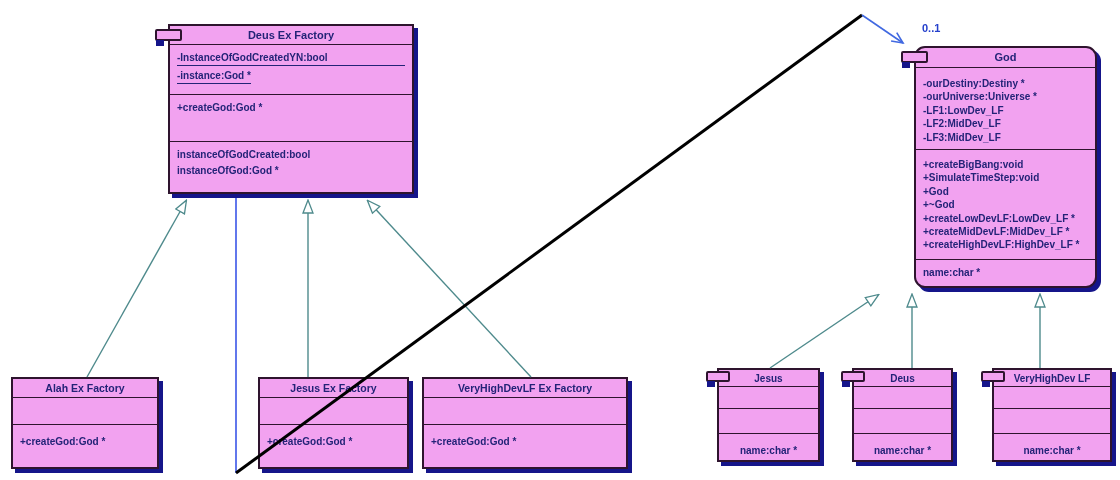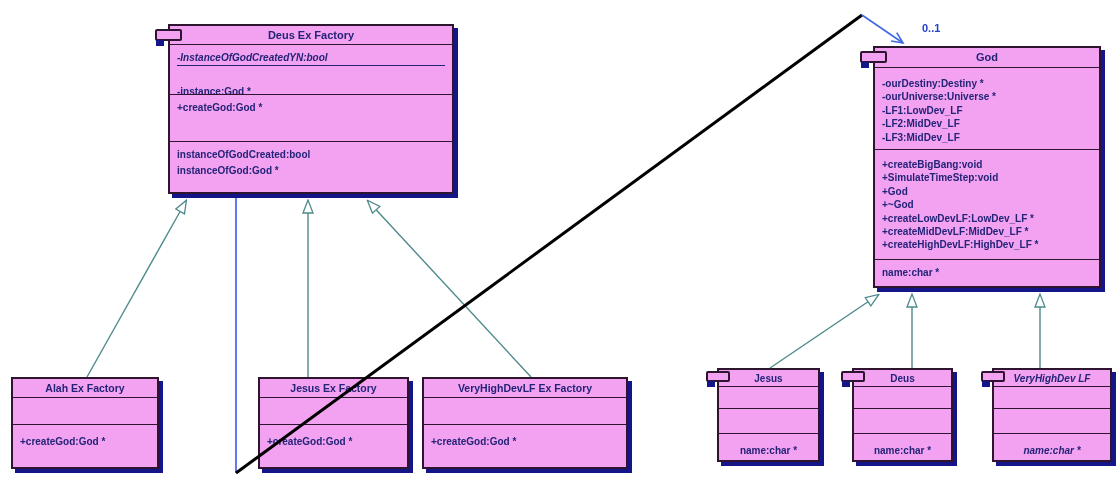--- a/index.html
+++ b/index.html
@@ -29,34 +29,34 @@
   .utitle{
     text-align:center;font-weight:bold;color:var(--member-text);
     font-size:11px;line-height:13px;padding:3px 4px 2px;
     border-bottom:1.5px solid var(--class-border);
     white-space:nowrap;overflow:hidden;
   }
   .sec{border-bottom:1.5px solid var(--class-border);padding:5px 7px 2px;box-sizing:border-box;overflow:hidden;}
   .sec:last-child{border-bottom:none;flex:1;}
   .m{font-size:10px;font-weight:bold;color:var(--member-text);line-height:16px;white-space:nowrap;}
   .m.u{width:max-content;border-bottom:1.6px solid currentColor;line-height:15px;margin-bottom:1px;}
-  .m.ufull{border-bottom:1.6px solid currentColor;line-height:15px;margin-bottom:18px;font-style:italic;}
+  .m.ufull{border-bottom:1.6px solid currentColor;line-height:15px;margin-bottom:2px;}
 
   
   .cicon{position:absolute;left:-15px;top:3px;width:27px;height:12px;z-index:3;}
   .cicon .tab{width:100%;height:100%;background:var(--class-fill);border:2px solid var(--class-border);border-radius:2px;box-sizing:border-box;}
   .cicon .notch{position:absolute;left:1px;bottom:-5px;width:8px;height:6px;background:var(--class-shadow);}
   .cicon.small{left:-13px;top:1px;width:24px;height:11px;}
 
   
-  .deus {left:168px;top:24px;width:286px;height:170px;}
+  .deus {left:168px;top:24px;width:246px;height:170px;}
   .deus .sec.attrs{height:50px;}
   .deus .sec.meths{height:47px;}
 
-  .god  {left:873px;top:46px;width:228px;height:242px;}
+  .god  {left:914px;top:46px;width:183px;height:242px;border-radius:11px;}
   .god .utitle{padding:3px 4px 3px;}
   .god .m{line-height:13.4px;}
   .god .sec.attrs{height:82px;padding-top:9px;}
   .god .sec.meths{height:110px;padding-top:8px;}
   .god .sec.props{padding-top:6px;}
 
   .factory{top:377px;height:92px;}
   .factory .utitle{font-size:10.5px;}
   .factory .sec.empty{height:27px;}
   .factory .sec.meths{padding-top:9px;}
@@ -64,21 +64,21 @@
   .jesusf{left:258px;width:151px;}
   .vhdf  {left:422px;width:206px;}
 
   .leaf{top:368px;height:94px;}
   .leaf .utitle{font-size:10px;padding:2px 4px 1px;}
   .leaf .sec.e1{height:22px;}
   .leaf .sec.e2{height:25px;}
   .leaf .sec.props{text-align:center;padding-top:9px;}
   .jesusc{left:717px;width:103px;}
   .alahc {left:852px;width:101px;}
-  .vhdc  {left:992px;width:120px;font-style:italic;}
+  .vhdc  {left:992px;width:120px;}
 
   
   svg.wires{position:absolute;left:0;top:0;z-index:5;pointer-events:none;}
   .gen-line{stroke:var(--inheritance-line);stroke-width:1.4;}
   .tri-head{fill:#ffffff;stroke:var(--inheritance-line);stroke-width:1.3;}
   .assoc-line{stroke:var(--association-line);stroke-width:1.6;}
   .assoc-vert{stroke:#3A55E8;stroke-width:1.6;}
   .cross-line{stroke:var(--crossing-line);stroke-width:3;}
   .open-head{fill:none;stroke:var(--association-line);stroke-width:1.6;}
 

